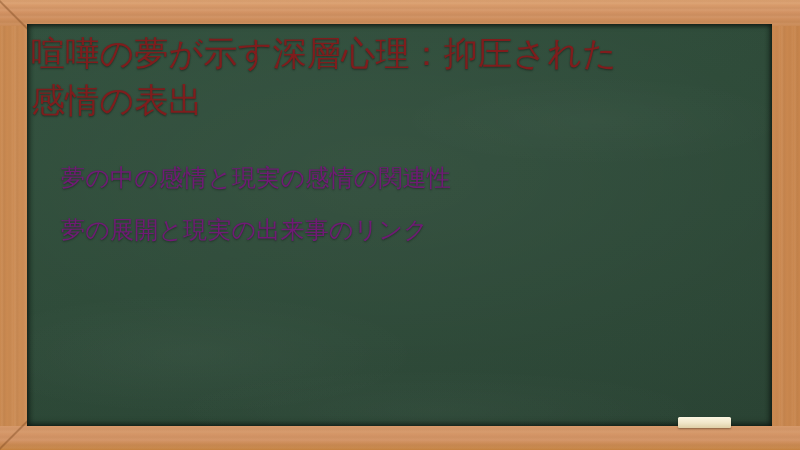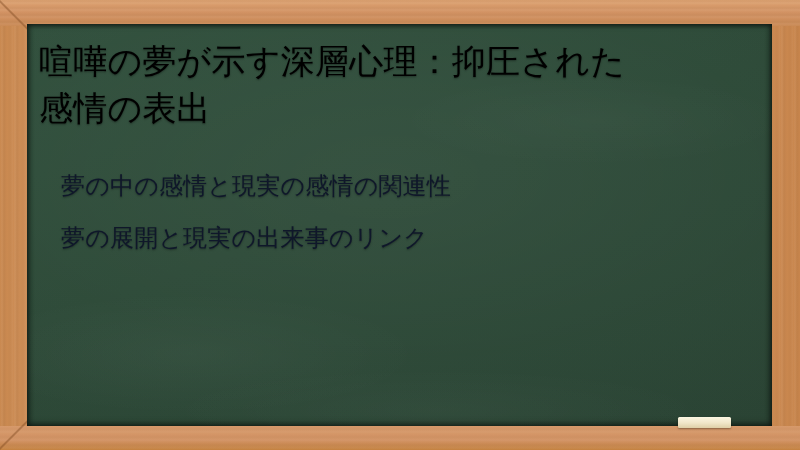--- a/index.html
+++ b/index.html
@@ -115,38 +115,38 @@
     position: absolute;
     left: 27px;
     top: 24px;
     width: 745px;
     height: 402px;
     box-sizing: border-box;
     padding: 6px 16px 0 4px;
   }
 
   .title {
-    margin: 8px;
+    margin: 0;
     padding: 0 0 0 0;
-    color: #000000;
+    color: #7f1d1d;
     font-weight: 400;
     font-size: 34px;
     line-height: 47px;
     letter-spacing: 0.2px;
     text-shadow: 0 1px 2px rgba(0,0,0,0.38);
     white-space: pre-line;
   }
 
   .bullet-list {
     list-style: none;
     margin: 39px 0 0 0;
     padding: 0 0 0 30px;
   }
   .bullet-item {
-    color: #0f172a;
+    color: #701a75;
     font-size: 24px;
     line-height: 30px;
     margin-bottom: 22px;
     letter-spacing: 0.2px;
     text-shadow: 0 1px 2px rgba(0,0,0,0.34);
   }
   .bullet-item:last-child { margin-bottom: 4px; }
 
   
   .chalk-stick {

